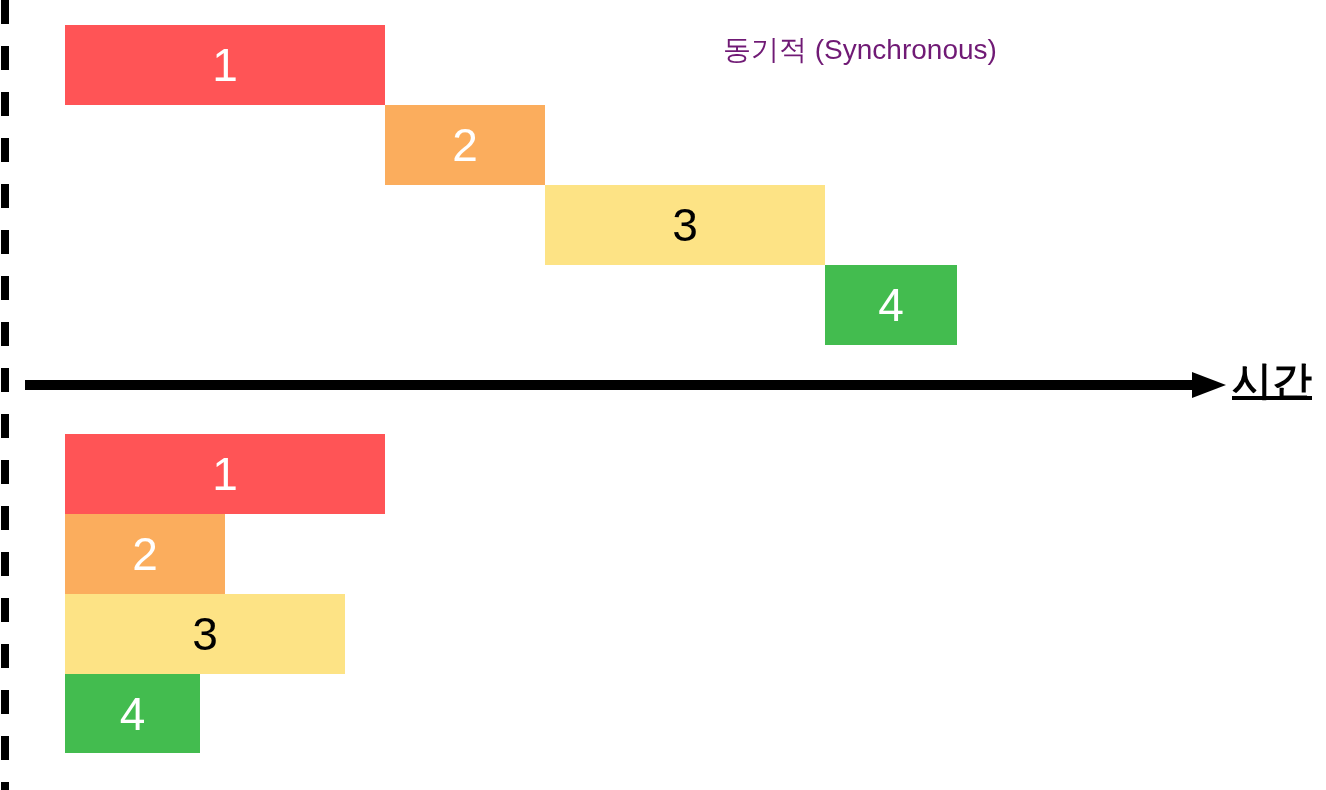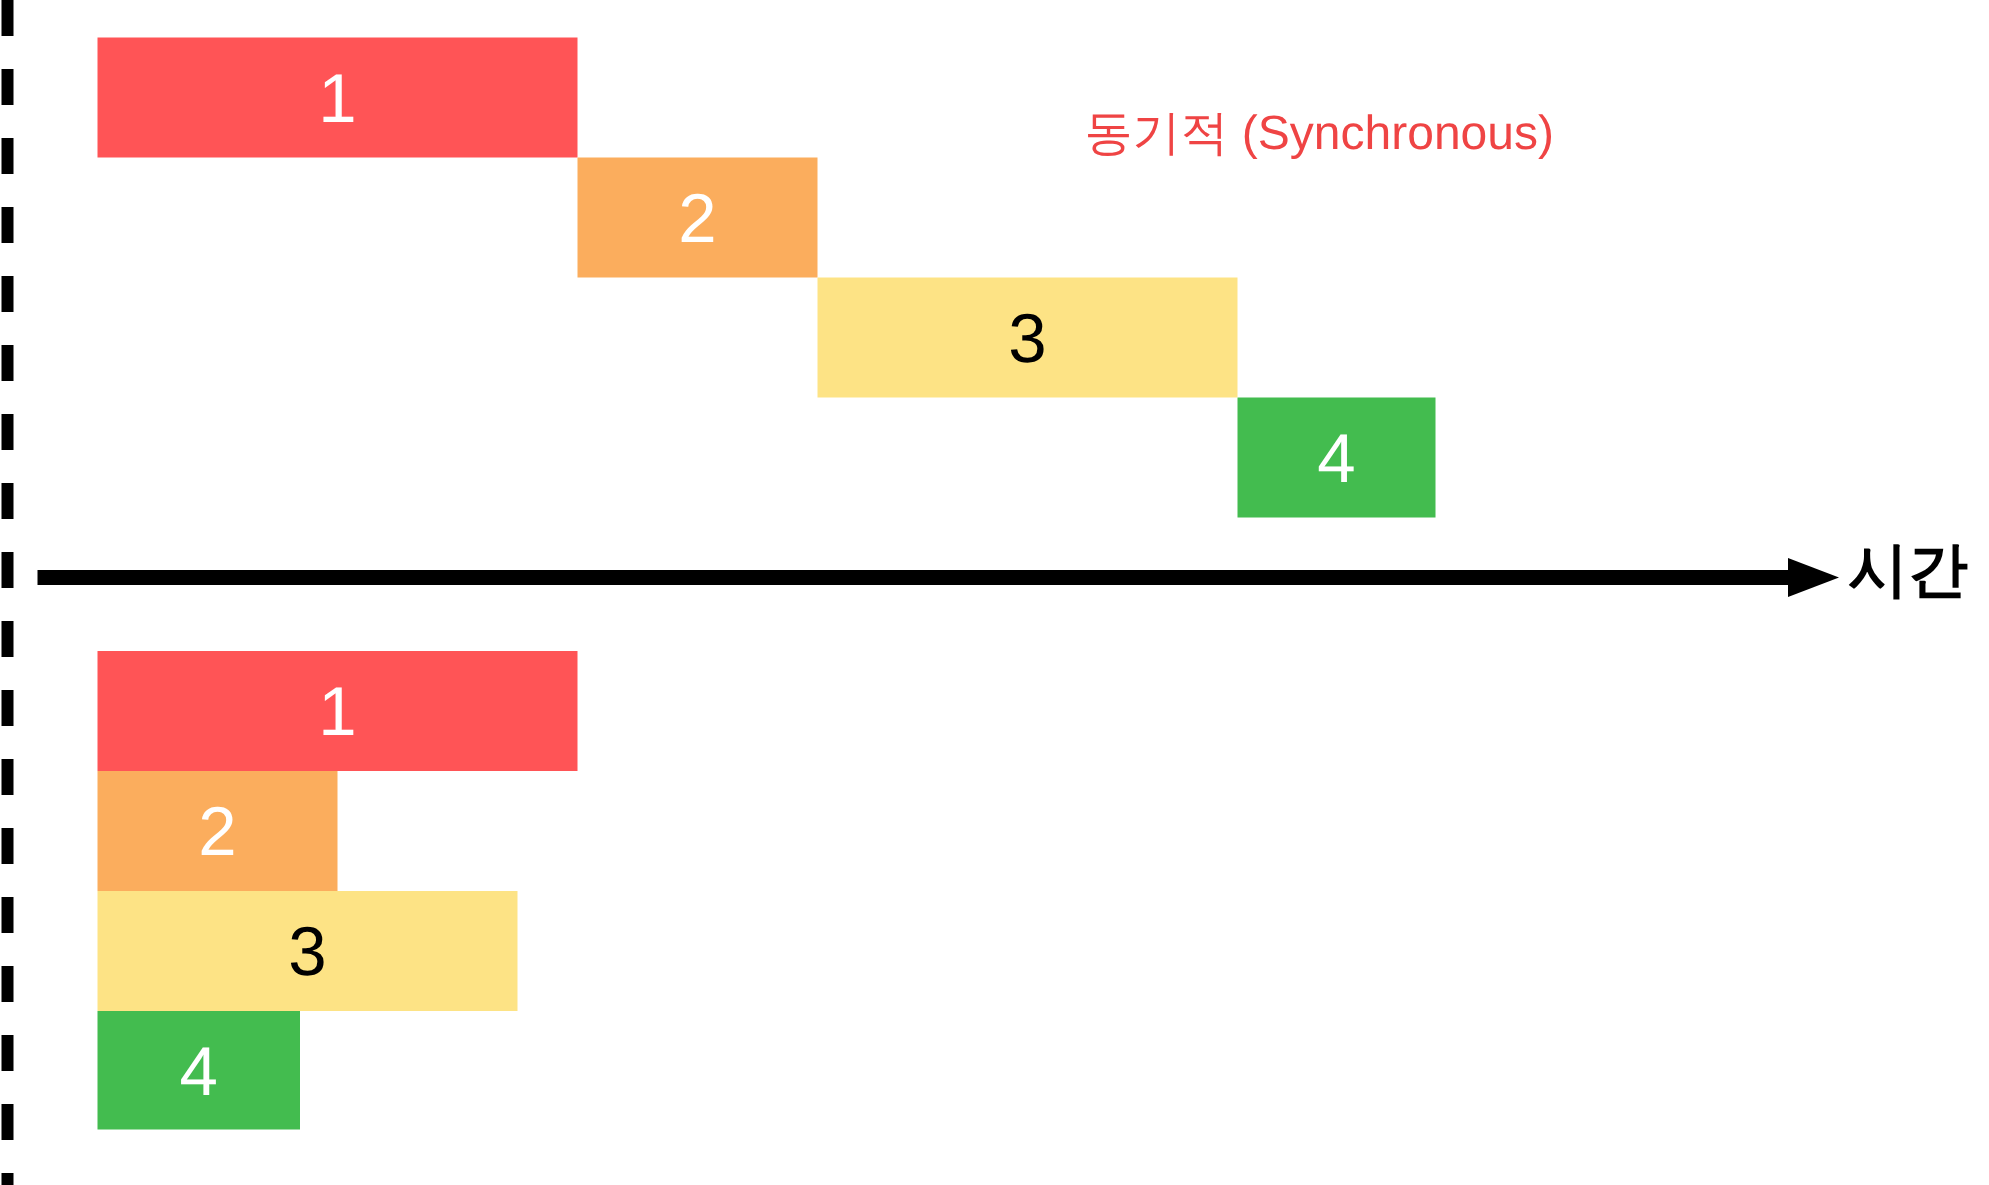--- a/index.html
+++ b/index.html
@@ -41,26 +41,25 @@
   .sync-bar-2  { left: 385px; top: 105px; width: 160px; height: 80px; }
   .sync-bar-3  { left: 545px; top: 185px; width: 280px; height: 80px; }
   .sync-bar-4  { left: 825px; top: 265px; width: 132px; height: 80px; }
   .async-bar-1 { left: 65px;  top: 434px; width: 320px; height: 80px; }
   .async-bar-2 { left: 65px;  top: 514px; width: 160px; height: 80px; }
   .async-bar-3 { left: 65px;  top: 594px; width: 280px; height: 80px; }
   .async-bar-4 { left: 65px;  top: 674px; width: 135px; height: 79px; }
   
   .section-title {
     position: absolute;
-    font-size: 32px;
+    font-size: 28px;
     line-height: 46px;
     font-weight: 400;
-    color: #ef4444;
+    color: #701a75;
     white-space: nowrap;
-    margin-top: 38px;
   }
   .sync-title  { left: 723px; top: 27px; }
   .async-title { left: 735px; top: 447px; }
   
   .axis-line {
     position: absolute;
     left: 25px;
     top: 380px;
     width: 1168px;
     height: 10px;
@@ -78,20 +77,21 @@
   }
   .axis-label {
     position: absolute;
     left: 1232px;
     top: 358px;
     font-size: 40px;
     line-height: 44px;
     font-weight: 700;
     color: #000000;
     white-space: nowrap;
+    text-decoration: underline;
   }
 </style>
 </head>
 <body>
 
 <div class="canvas">
 
   <div class="dashed-line"></div>
 
   <div class="section-title sync-title">동기적 (Synchronous)</div>

